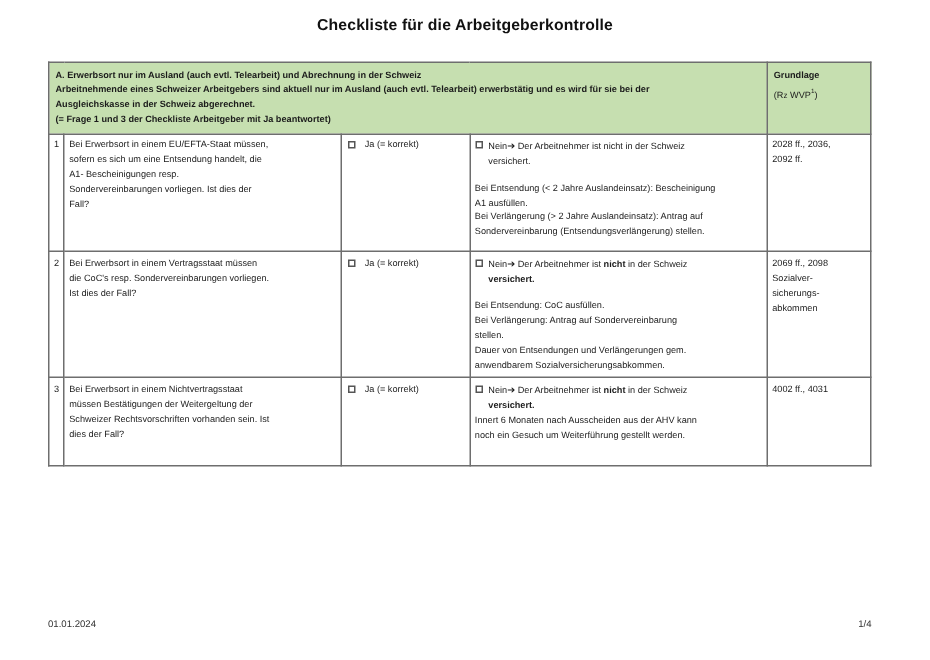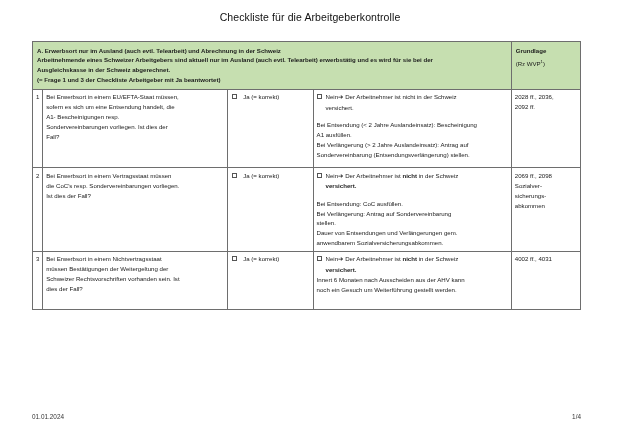--- a/index.html
+++ b/index.html
@@ -21,21 +21,21 @@
     width: 620px;
     height: 440px;
   }
   .doc-title {
     position: absolute;
     left: 0;
     top: 11px;
     width: 620px;
     text-align: center;
     font-size: 10.5px;
-    font-weight: normal;
+    font-weight: bold;
     letter-spacing: 0.1px;
     color: #111111;
   }
   table.checklist {
     position: absolute;
     left: 32px;
     top: 41px;
     width: 549px;
     border-collapse: collapse;
     table-layout: fixed;

